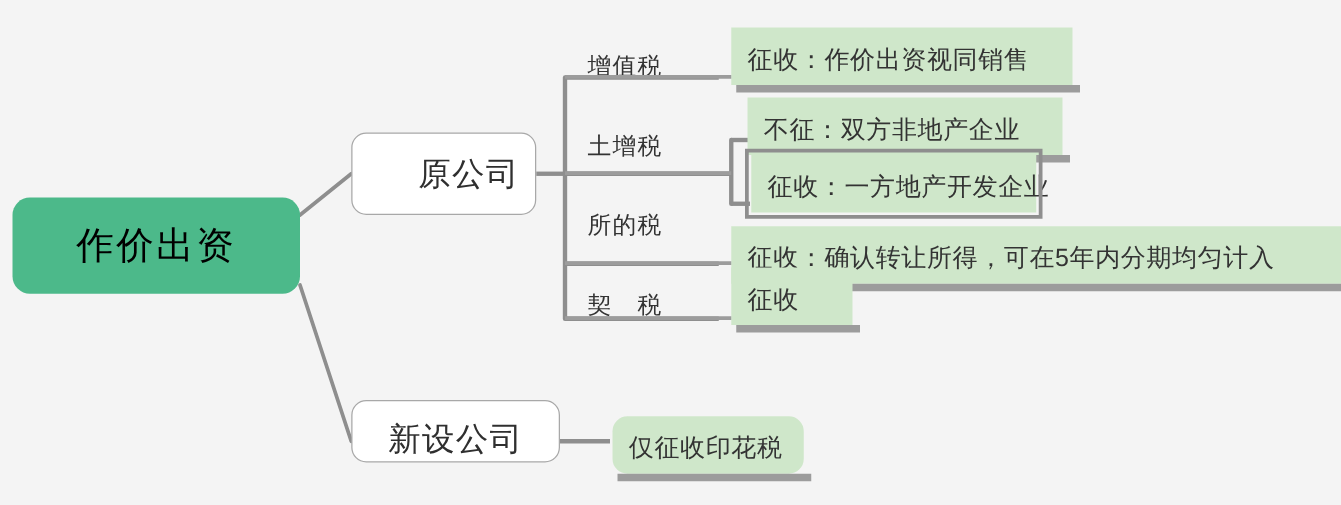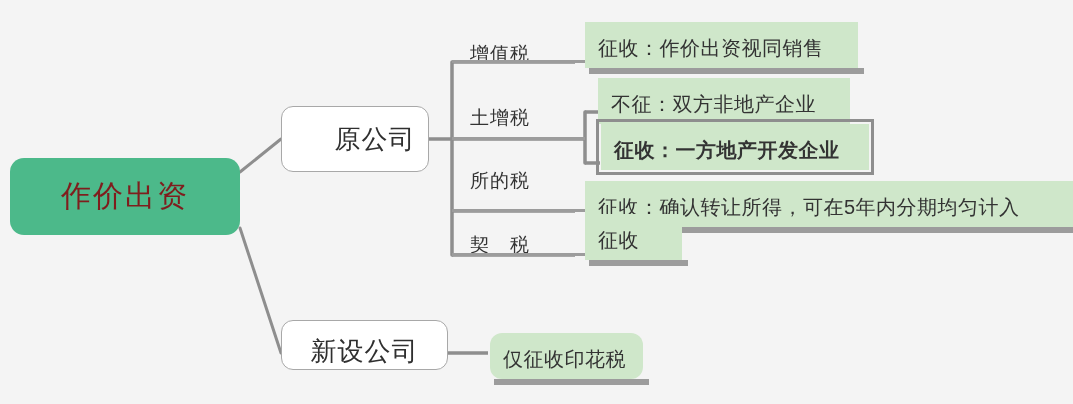--- a/index.html
+++ b/index.html
@@ -32,21 +32,21 @@
     position: absolute;
     left: 10px;
     top: 158px;
     width: 230px;
     height: 77px;
     background: #4cb98a;
     border-radius: 14px;
     display: flex;
     align-items: center;
     justify-content: center;
-    color: #7f1d1d;
+    color: #000000;
     font-size: 30px;
     letter-spacing: 2px;
     box-sizing: border-box;
   }
 
   
   .branch-node {
     position: absolute;
     background: #ffffff;
     border: 1.6px solid #a8a8a8;
@@ -168,21 +168,21 @@
   <div class="topic-label" style="left:470px; top:108px;">土增税</div>
 
   <div class="topic-label" style="left:470px; top:171px;">所的税</div>
 
   <div class="topic-label" style="left:470px; top:235px;">契　税</div>
 
   <div class="leaf-chip" style="left:585px; top:22px; width:273px;">征收：作价出资视同销售</div>
 
   <div class="leaf-chip" style="left:598px; top:78px; width:252px;">不征：双方非地产企业</div>
 
-  <div class="leaf-chip boxed" style="left:601px; top:124px; width:268px;font-weight:bold;">征收：一方地产开发企业</div>
+  <div class="leaf-chip boxed" style="left:601px; top:124px; width:228px;">征收：一方地产开发企业</div>
 
   <div class="leaf-chip" style="left:585px; top:181px; width:550px;">征收：确认转让所得，可在5年内分期均匀计入</div>
 
   <div class="leaf-chip" style="left:585px; top:214px; width:97px;">征收</div>
 
   <div class="leaf-chip" style="left:490px; top:333px; width:153px;border-radius:12px;">仅征收印花税</div>
 
   <div class="topic-underline" style="left:452px; top:60px; width:133px;"></div>
   <div class="topic-underline" style="left:452px; top:137px; width:133px;"></div>
   <div class="topic-underline" style="left:452px; top:209px; width:133px;"></div>

